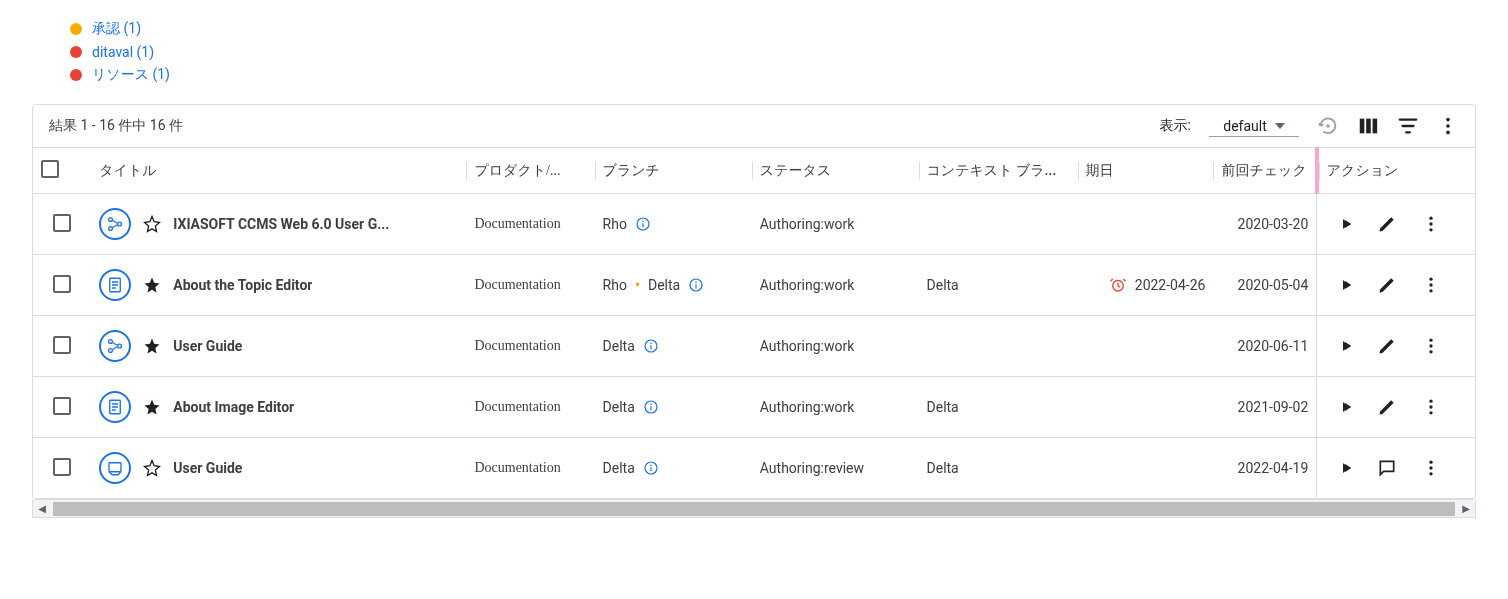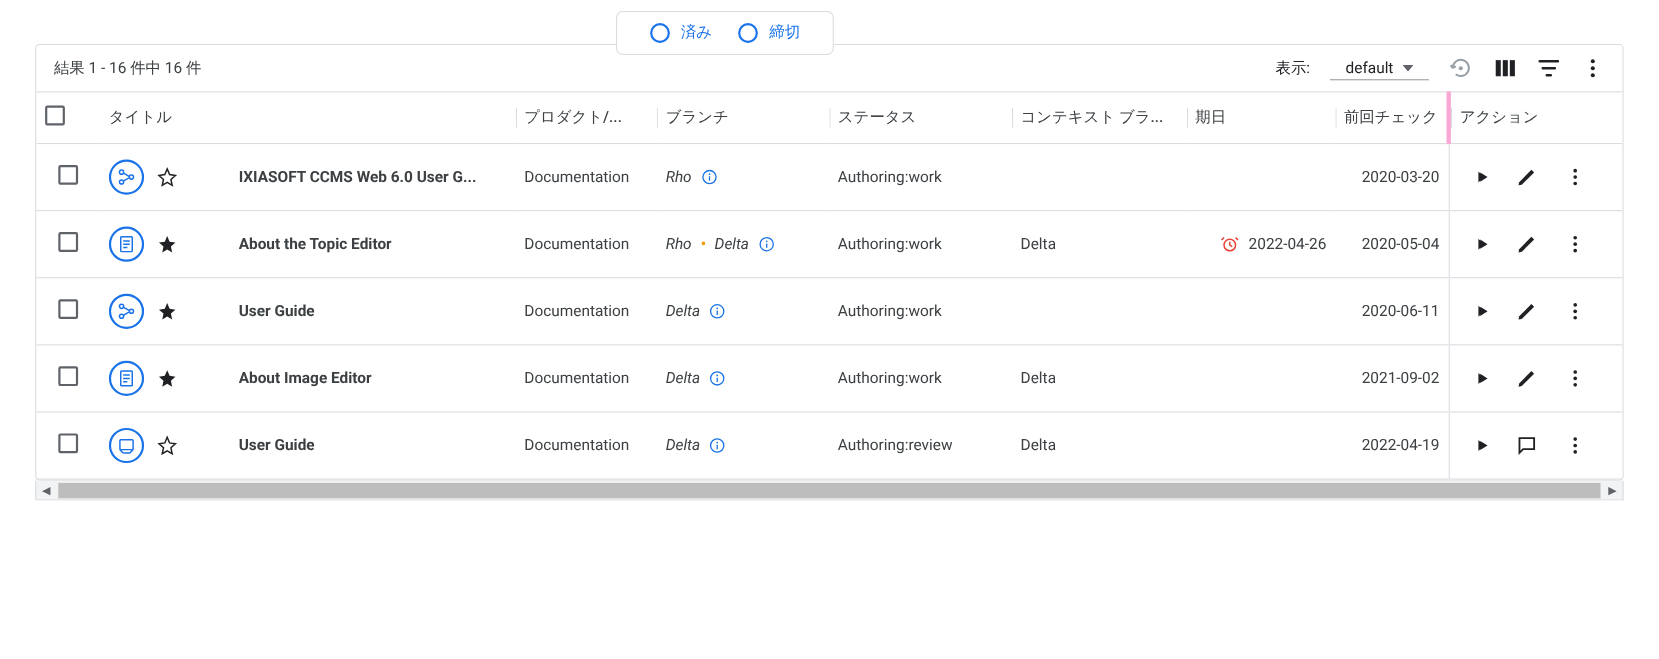--- a/index.html
+++ b/index.html
@@ -25,62 +25,66 @@
 .tb-icon { width: 22px; height: 22px; display: flex; align-items: center; justify-content: center; cursor: pointer; color: #5f6368; }
 .table { width: 100%; border-collapse: collapse; }
 .table th { text-align: left; font-weight: 500; font-size: 14px; color: #3c4043; padding: 12px 8px; border-top: 1px solid #dadce0; border-bottom: 1px solid #dadce0; position: relative; white-space: nowrap; overflow: hidden; text-overflow: ellipsis; }
 .table th::before { content: ''; position: absolute; left: 0; top: 30%; bottom: 30%; width: 1px; background: #dadce0; }
 .table th:first-child::before, .table th:nth-child(2)::before { display: none; }
 .table td { padding: 14px 8px; border-bottom: 1px solid #dadce0; vertical-align: middle; font-size: 14px; color: #3c4043; }
 .checkbox { width: 18px; height: 18px; border: 2px solid #5f6368; border-radius: 2px; cursor: pointer; display: inline-block; }
 .title-cell { display: flex; align-items: center; gap: 12px; }
 .type-icon { width: 32px; height: 32px; border: 2px solid #1a73e8; border-radius: 50%; display: flex; align-items: center; justify-content: center; color: #1a73e8; flex-shrink: 0; }
 .star { cursor: pointer; color: #202124; flex-shrink: 0; width: 18px; height: 18px; }
-.title-text { font-weight: 700; white-space: nowrap; overflow: hidden; text-overflow: ellipsis; max-width: 230px; margin-left: 44px; }
-.branch-cell { display: flex; align-items: center; gap: 8px; font-style: italic; }
+.title-text { font-weight: 700; white-space: nowrap; overflow: hidden; text-overflow: ellipsis; max-width: 230px; }
+.branch-cell { display: flex; align-items: center; gap: 8px; }
 .branch-sep { color: #f29900; font-weight: bold; }
 .info-icon { color: #1a73e8; width: 16px; height: 16px; cursor: pointer; }
 .date-cell { display: flex; align-items: center; gap: 8px; justify-content: flex-end; }
 .alarm-icon { color: #ea4335; width: 18px; height: 18px; }
 .actions-cell { display: flex; align-items: center; gap: 24px; justify-content: flex-start; padding-left: 8px; }
 .action-icon { width: 20px; height: 20px; cursor: pointer; color: #202124; }
 .col-check { width: 60px; text-align: center; }
 .col-title { width: 380px; }
-.col-product { width: 130px; }
+.col-product { width: 130px; font-family: Liberation Serif, serif; }
 .col-branch { width: 160px; }
 .col-status { width: 170px; }
 .col-context { width: 160px; }
 .col-due { width: 140px; text-align: right; }
 .col-lastcheck { width: 100px; text-align: right; margin-left: 45px; }
 .col-actions { width: 160px; border-left: 4px solid #f9a8d4; }
 .table td.col-actions { border-left: 1px solid #dadce0; }
 .scrollbar { height: 18px; background: #f1f3f4; display: flex; align-items: center; position: relative; margin: 0 32px; border: 1px solid #dadce0; border-top: none; }
 .scroll-arrow { width: 18px; height: 18px; display: flex; align-items: center; justify-content: center; color: #5f6368; cursor: pointer; font-size: 10px; }
 .scroll-track { flex: 1; height: 14px; background: #bdbdbd; margin: 0 2px; position: relative; }
 .torn-edge { height: 20px; background: #fff; position: relative; overflow: hidden; }
 </style>
 </head>
 <body>
 
 <div class="torn-edge"></div>
 
 <div class="top-area">
   <div class="chart-block">
+    <div class="legend" id="legend">
+        <div class="legend-item">
+          <span class="legend-dot" style="background:#f9ab00"></span>
+          <span>承認 (1)</span>
+        </div>
+        <div class="legend-item">
+          <span class="legend-dot" style="background:#ea4335"></span>
+          <span>ditaval (1)</span>
+        </div>
+        <div class="legend-item">
+          <span class="legend-dot" style="background:#ea4335"></span>
+          <span>リソース (1)</span>
+        </div>
+      </div>
   </div>
 
-  <div class="filter-pills">
-    <div class="pill">
-      <span class="pill-radio"></span>
-      <span class="pill-label">済み</span>
-    </div>
-    <div class="pill">
-      <span class="pill-radio"></span>
-      <span class="pill-label">締切</span>
-    </div>
-  </div>
 </div>
 
 <div class="table-panel">
   <div class="table-toolbar">
     <div class="results-count">結果 1 - 16 件中 16 件</div>
     <div class="toolbar-right">
       <span class="show-label">表示:</span>
       <div class="show-select">
         <span>default</span>
         <svg width="10" height="6" viewBox="0 0 10 6">

